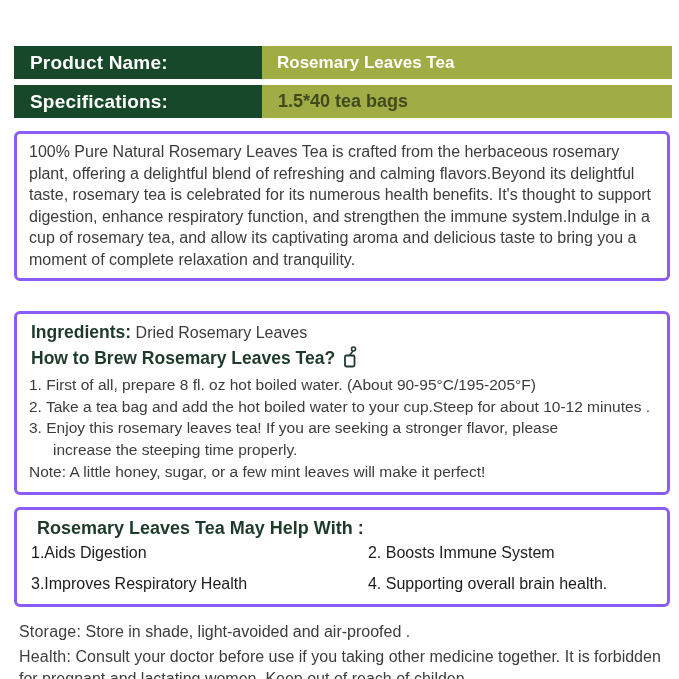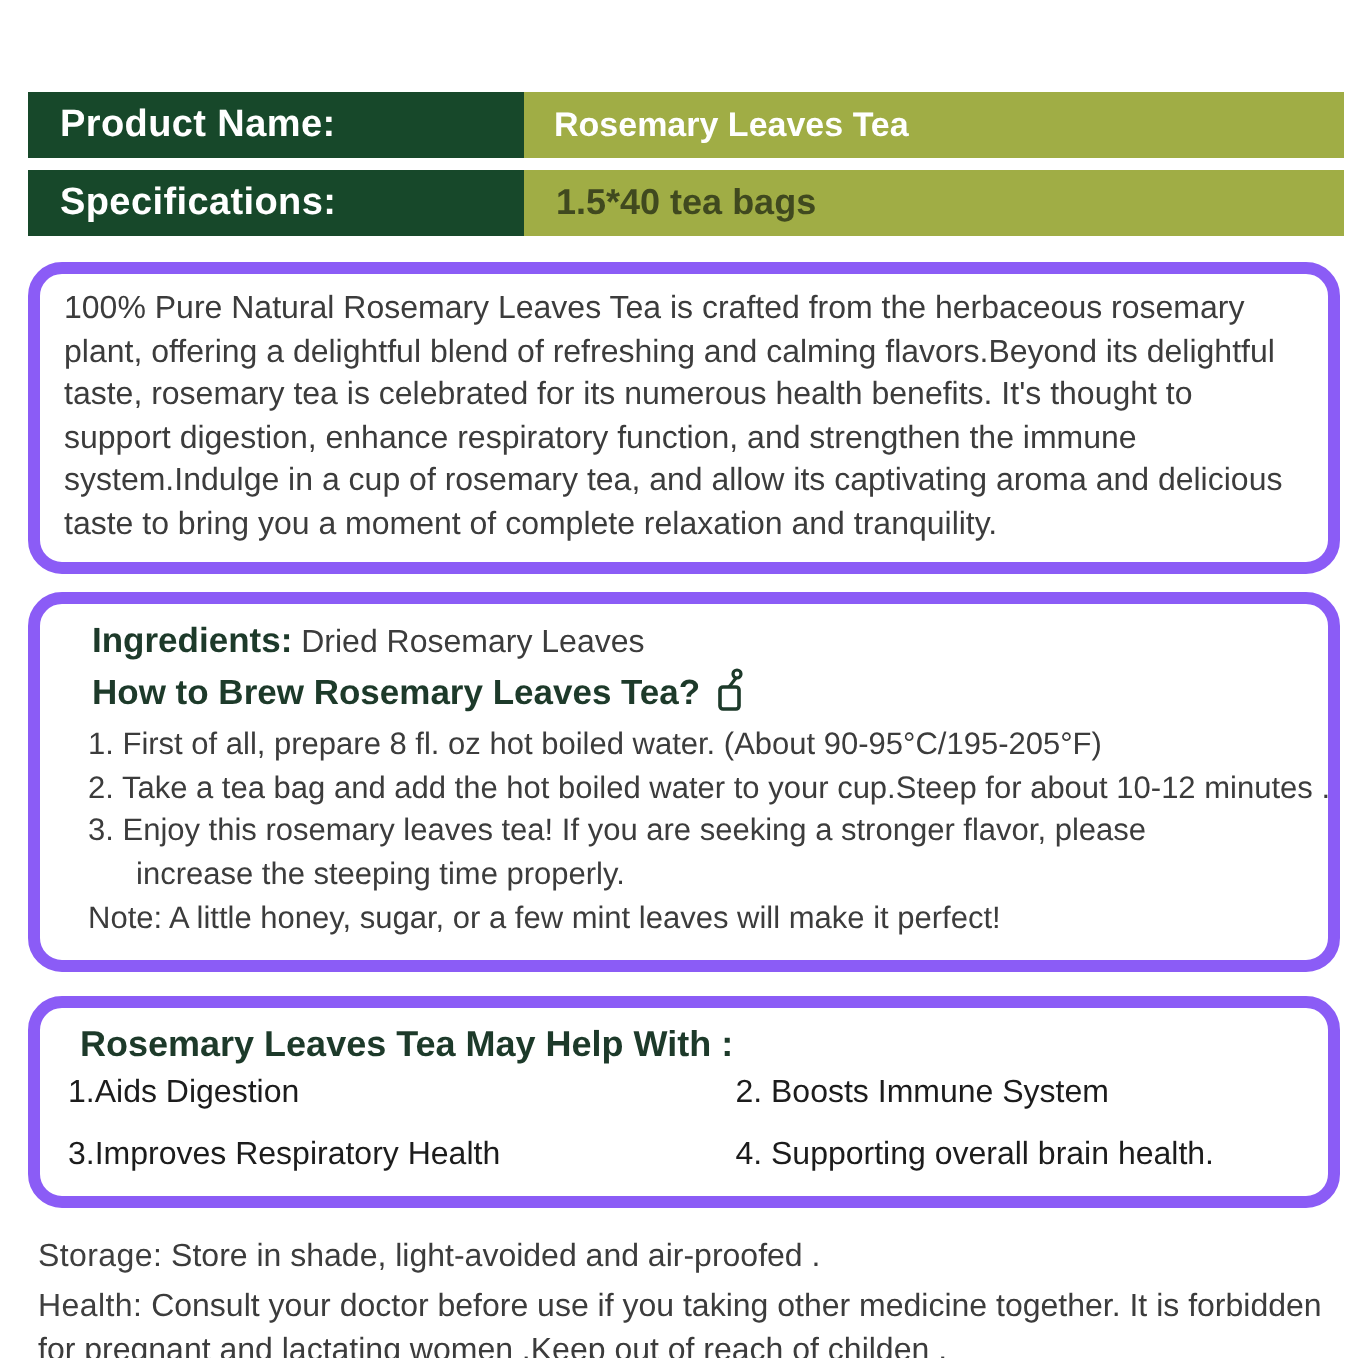--- a/index.html
+++ b/index.html
@@ -46,36 +46,36 @@
     display: flex;
     align-items: center;
     padding-left: 15px;
     font-weight: bold;
     box-sizing: border-box;
   }
   .header-value.white-text { color: #ffffff; font-size: 17px; }
   .header-value.dark-text  { color: #40491f; font-size: 18px; padding-left: 16px; }
   
   .box {
-    border: 6px solid #8b5cf6;
-    border-radius: 17px;
+    border: 3px solid #8b5cf6;
+    border-radius: 6px;
     margin-right: 2px;
     box-sizing: border-box;
   }
   .description-box {
     margin-top: 13px;
     padding: 7px 12px 8px;
     font-size: 16px;
     line-height: 21.5px;
     color: #3c3c3c;
   }
   .description-box p { margin: 0; }
   .brew-box {
-    margin-top: 9px;
-    padding: 5px 10px 9px 24px;
+    margin-top: 30px;
+    padding: 5px 10px 9px 12px;
   }
   .ingredients-line {
     font-size: 16px;
     color: #3c3c3c;
     padding: 3px 0 1px 2px;
   }
   .heading {
     font-weight: bold;
     color: #1d3a2a;
     font-size: 17.5px;

